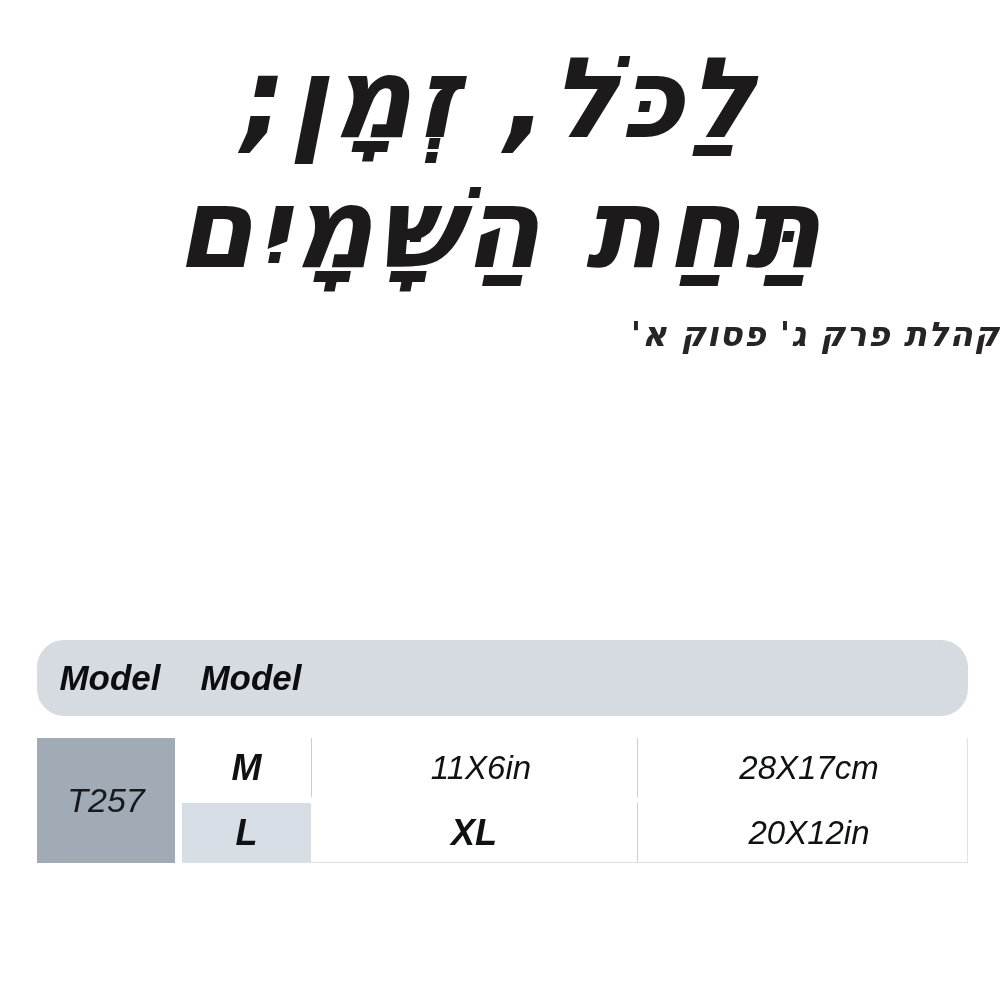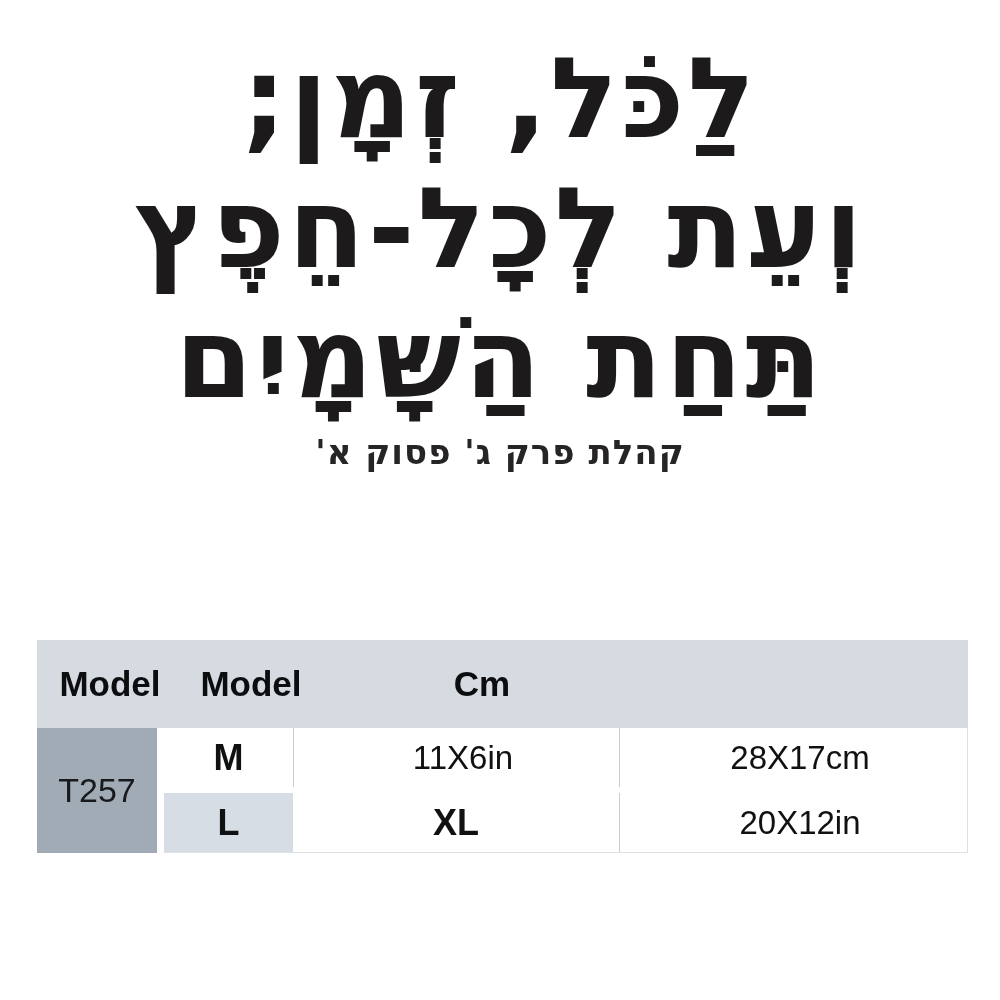--- a/index.html
+++ b/index.html
@@ -4,72 +4,74 @@
 <style>
   * { margin: 0; padding: 0; box-sizing: border-box; }
   html, body { background: #ffffff; }
   .page {
     position: relative;
     width: 1000px;
     height: 1000px;
     background: #ffffff;
     overflow: hidden;
     font-family: "DejaVu Sans", sans-serif;
+    font-style: italic;
   }
 
   
   .quote {
     direction: rtl;
     text-align: center;
     padding-top: 34px;
     color: #1c1a1b;
   }
   .quote-line {
     font-size: 112px;
     font-weight: 700;
     line-height: 1.16;
     letter-spacing: 3px;
     white-space: nowrap;
   }
   .quote-source {
     direction: rtl;
-    text-align: center;
-    margin-top: 8px;
+    text-align: right;
+    margin-top: 20px;
     font-size: 34px;
     font-weight: 700;
     color: #262425;
     letter-spacing: 1px;
   }
 
   
   .size-chart {
     position: absolute;
     left: 37px;
     top: 640px;
     width: 931px;
     color: #101112;
     font-family: "Liberation Sans", "DejaVu Sans", sans-serif;
   }
   .sc-header {
     display: grid;
     grid-template-columns: 146px 136px 326px 1fr;
-    height: 88px;
+    height: 76px;
     align-items: center;
     background: #d6dbe1;
-    margin-bottom: 0;
+    margin-bottom: 22px;
+    border-radius: 27px;
   }
   .sc-hcell {
     text-align: center;
     font-size: 35px;
     font-weight: 700;
     color: #0c0d0e;
   }
   .sc-body { display: flex; align-items: stretch; }
   .sc-model {
-    width: 120px;
+    width: 138px;
     margin-right: 7px;
     background: #a0abb5;
     display: flex;
     align-items: center;
     justify-content: center;
     font-size: 34px;
     color: #17191c;
   }
   .sc-rows {
     flex: 1;
@@ -91,31 +93,29 @@
   .sc-cell.alt { background: #d7dde4; }
   .sc-cell.size-val { font-weight: 700; font-size: 36px; }
 </style>
 </head>
 <body>
 
 <div class="page">
 
   <div class="quote">
     <div class="quote-line">לַכֹּל, זְמָן;</div>
-    <div class="quote-line">וְעֵת לְכָל-חֵפֶץ</div>
     <div class="quote-line">תַּחַת הַשָּׁמָיִם</div>
     <div class="quote-source">קהלת פרק ג' פסוק א'</div>
   </div>
 
   <div class="size-chart">
 
     <div class="sc-header">
       <div class="sc-hcell">Model</div>
       <div class="sc-hcell">Model</div>
-      <div class="sc-hcell">Cm</div>
     </div>
 
     <div class="sc-body">
       <div class="sc-model">T257</div>
 
       <div class="sc-rows">
 
         <div class="sc-cell size-val">M</div>
         <div class="sc-cell vline">11X6in</div>
         <div class="sc-cell vline">28X17cm</div>

